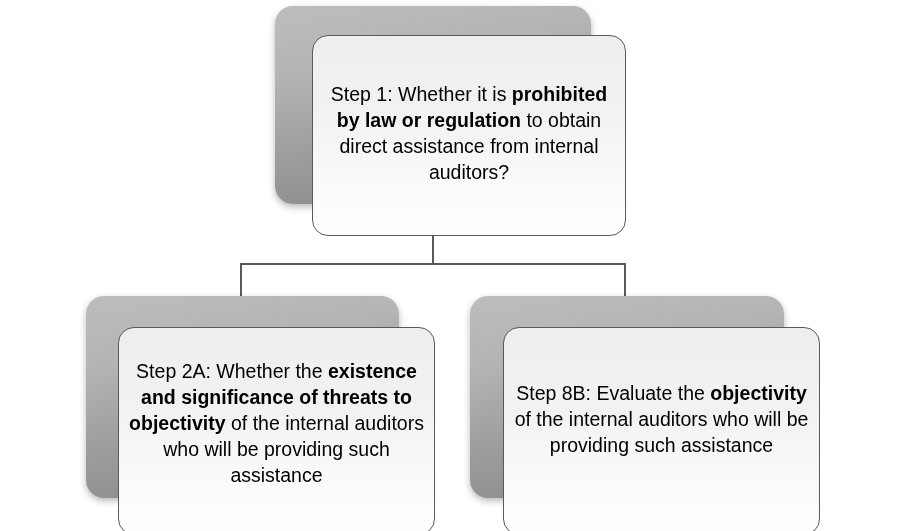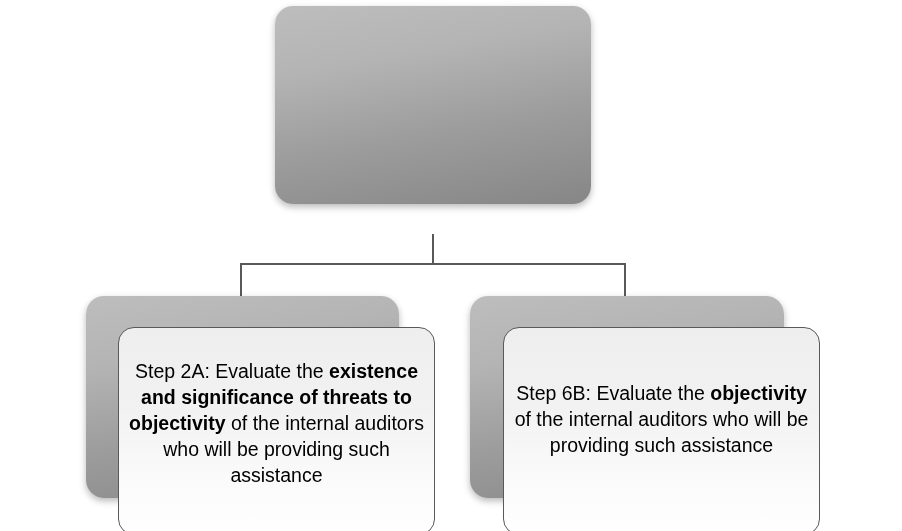--- a/index.html
+++ b/index.html
@@ -84,24 +84,27 @@
 <body>
 
 <div id="diagram">
 
   <div class="connector conn-v-top"></div>
   <div class="connector conn-h"></div>
   <div class="connector conn-v-left"></div>
   <div class="connector conn-v-right"></div>
 
   <div class="shadow-plate" id="shadow-top"></div>
+  <div class="card" id="card-top">
+    <span class="card-text"><span>Step 1: Whether it is </span><b>prohibited by law or regulation</b><span> to obtain direct assistance from internal auditors?</span></span>
+  </div>
 
   <div class="shadow-plate" id="shadow-left"></div>
   <div class="card" id="card-left">
-    <span class="card-text"><span>Step 2A: Evaluate the </span><b>existence and significance of threats to objectivity</b><span> of the internal auditors who will be providing such assistance</span></span>
+    <span class="card-text"><span>Step 2A: Whether the </span><b>existence and significance of threats to objectivity</b><span> of the internal auditors who will be providing such assistance</span></span>
   </div>
 
   <div class="shadow-plate" id="shadow-right"></div>
   <div class="card" id="card-right">
-    <span class="card-text"><span>Step 6B: Evaluate the </span><b>objectivity</b><span> of the internal auditors who will be providing such assistance</span></span>
+    <span class="card-text"><span>Step 8B: Evaluate the </span><b>objectivity</b><span> of the internal auditors who will be providing such assistance</span></span>
   </div>
 
 </div>
 
 </body></html>

